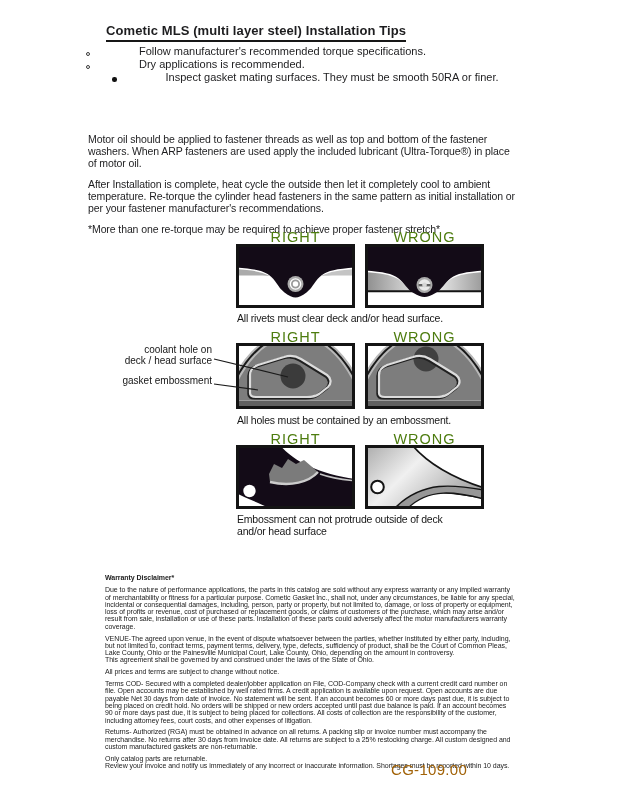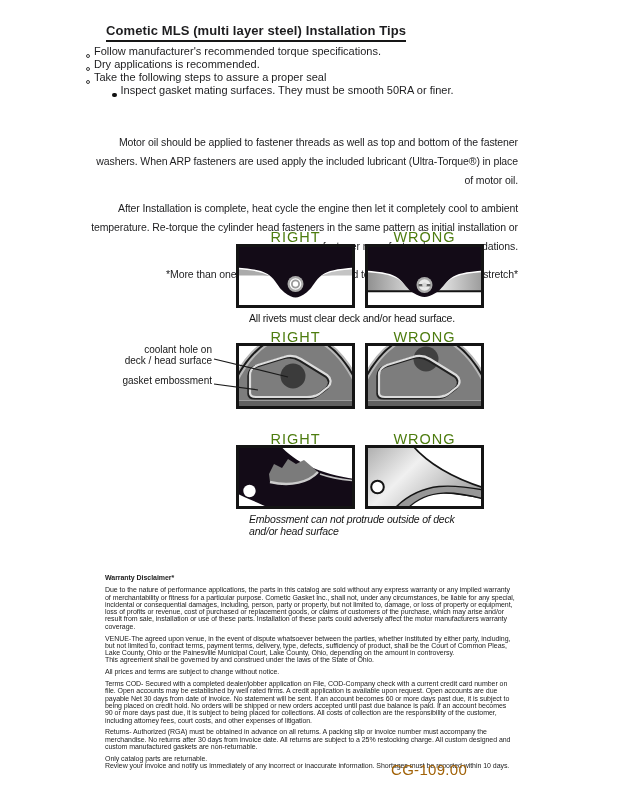--- a/index.html
+++ b/index.html
@@ -8,42 +8,42 @@
     position:relative; width:556px; height:800px; background:#ffffff;
     font-family:"Liberation Sans", sans-serif; color:#1d1d1f; overflow:hidden;
   }
   
   .title {
     position:absolute; left:106px; top:23px;
     font-size:13px; font-weight:bold; letter-spacing:0.1px;
     border-bottom:2px solid #171717; padding-bottom:2px; display:inline-block;
   }
   .bullets { position:absolute; left:86px; top:45px; width:470px; font-size:11px; }
-  .b-row { display:flex; align-items:flex-end; line-height:13px; }
+  .b-row { display:flex; align-items:center; line-height:13px;gap:45px; }
   .b-row.sub { margin-left:26px; }
   .marker-o {
     width:4px; height:4px; border:1px solid #3a3a3a; border-radius:50%;
     margin:4px 4px 0 0; flex:0 0 auto;
   }
   .marker-f {
     width:4.5px; height:4.5px; background:#111; border-radius:50%;
     margin:4px 4px 0 0; flex:0 0 auto;
   }
   .diesel-h { position:absolute; left:105px; top:116px; font-size:12.5px; font-weight:bold; }
   .paras { position:absolute; left:88px; top:133px; width:430px; font-size:10.5px;
-           line-height:19px; letter-spacing:-0.1px;text-align:right; }
+           line-height:12px; letter-spacing:-0.1px; }
   .paras p { margin-bottom:9px; }
   
   .diagrams { position:absolute; left:0; top:228px; width:618px; height:317px; }
   .dg-label {
     position:absolute; width:119px; text-align:center;
     font-size:14.5px; letter-spacing:1px; color:#4d7c0f;
   }
   .panel { position:absolute; width:119px; display:block; }
-  .caption { position:absolute; left:237px; font-size:10.5px; letter-spacing:-0.2px; color:#161616;margin-left:12px; }
+  .caption { position:absolute; left:237px; font-size:10.5px; letter-spacing:-0.2px; color:#161616; }
   .ann {
     position:absolute; left:80px; width:132px; text-align:right;
     font-size:10px; line-height:10.5px; color:#161616;
   }
   .lines-overlay { position:absolute; left:0; top:0; width:618px; height:317px; pointer-events:none; }
   
   .warranty { position:absolute; left:105px; top:574px; width:410px;
               font-size:7px; line-height:7.3px; color:#222; letter-spacing:-0.05px; }
   .warranty h3 { font-size:7px; font-weight:bold; margin-bottom:5px; }
   .warranty p { margin:0; }
@@ -59,34 +59,30 @@
 
   <div class="bullets">
     <div class="b-row">
       <span class="marker-o"></span>
       <span>Follow manufacturer's recommended torque specifications.</span>
     </div>
     <div class="b-row">
       <span class="marker-o"></span>
       <span>Dry applications is recommended.</span>
     </div>
-    <div class="b-row">
-      <span class="marker-o"></span>
-      <span>Take the following steps to assure a proper seal</span>
-    </div>
     <div class="b-row sub">
       <span class="marker-f"></span>
       <span>Inspect gasket mating surfaces.  They must be smooth 50RA or finer.</span>
     </div>
   </div>
 
 
   <div class="paras">
     <p>Motor oil should be applied to fastener threads as well as top and bottom of the fastener washers. When ARP fasteners are used apply the included lubricant (Ultra-Torque®) in place of motor oil.</p>
-    <p>After Installation is complete, heat cycle the engine then let it completely cool to ambient temperature. Re-torque the cylinder head fasteners in the same pattern as initial installation or per your fastener manufacturer's recommendations.</p>
+    <p>After Installation is complete, heat cycle the outside then let it completely cool to ambient temperature. Re-torque the cylinder head fasteners in the same pattern as initial installation or per your fastener manufacturer's recommendations.</p>
     <p>*More than one re-torque may be required to achieve proper fastener stretch*</p>
   </div>
 
   <div class="diagrams">
 
     <div class="dg-label" style="left:236px; top:1px;">RIGHT</div>
     <div class="dg-label" style="left:365px; top:1px;">WRONG</div>
 
     <svg class="panel" style="left:236px; top:16px;" width="119" height="64" viewBox="0 0 119 64">
       <rect width="119" height="64" fill="#ffffff"></rect>
@@ -160,20 +156,21 @@
       <path d="M-2,40 C7,21 17,8 33,-2" fill="none" stroke="#1a1a1a" stroke-width="2"></path>
       <path d="M121,40 C112,21 102,8 86,-2 L121,-2 Z" fill="#ffffff"></path>
       <path d="M121,40 C112,21 102,8 86,-2" fill="none" stroke="#b8b8b8" stroke-width="6"></path>
       <path d="M121,40 C112,21 102,8 86,-2" fill="none" stroke="#1a1a1a" stroke-width="2"></path>
       <circle cx="61" cy="16" r="12.5" fill="#404040"></circle>
       <path d="M14,50 L14,32 C14,27 17,24 22,22 L48,14 C54,12 60,13 65,16 L91,32 C95,35 96,40 92,44 L83,51 C80,53 76,54 71,54 L20,54 C16,54 14,53 14,50 Z" fill="none" stroke="#202020" stroke-width="3" transform="translate(-1.2,1.1)"></path>
       <path d="M14,50 L14,32 C14,27 17,24 22,22 L48,14 C54,12 60,13 65,16 L91,32 C95,35 96,40 92,44 L83,51 C80,53 76,54 71,54 L20,54 C16,54 14,53 14,50 Z" fill="none" stroke="#dcdcdc" stroke-width="2.2"></path>
       <rect x="1.5" y="1.5" width="116" height="63" fill="none" stroke="#141414" stroke-width="3"></rect>
     </svg>
 
+    <div class="caption" style="top:186px;">All holes must be contained by an embossment.</div>
 
     <div class="dg-label" style="left:236px; top:203px;">RIGHT</div>
     <div class="dg-label" style="left:365px; top:203px;">WRONG</div>
 
     <svg class="panel" style="left:236px; top:217px;" width="119" height="64" viewBox="0 0 119 64">
       <rect width="119" height="64" fill="#ffffff"></rect>
       <path d="M0,0 H44 C58,17 84,29 119,34 V64 H36 C20,57 8,52 0,48 Z" fill="#130b17"></path>
       <path d="M33,29 L38,19 L46,23 L52,14 L60,19 L68,15 L75,21 L82,27 C73,37 55,42 34,37 Z" fill="#7b7b7b"></path>
       <path d="M34,37 C55,42 73,37 82,27" fill="none" stroke="#cccccc" stroke-width="2.4"></path>
       <path d="M84,29 C95,33 106,34.5 116,35.5" fill="none" stroke="#c4c4c4" stroke-width="1.6"></path>
@@ -189,21 +186,21 @@
           <stop offset="1" stop-color="#a4a4a4"></stop>
         </linearGradient>
       </defs>
       <rect width="119" height="64" fill="#ffffff"></rect>
       <path d="M0,0 H47 C65,21 91,34 119,43 L119,53 C86,47 56,40 31,64 L0,64 Z" fill="url(#r3g)" stroke="#141414" stroke-width="1.8"></path>
       <path d="M119,45 C88,39.5 59,36 32,61 L42,64 C64,42 91,47 119,54 Z" fill="#979797" stroke="#141414" stroke-width="1.4"></path>
       <circle cx="12.5" cy="42" r="6.3" fill="#ffffff" stroke="#141414" stroke-width="2"></circle>
       <rect x="1.5" y="1.5" width="116" height="61" fill="none" stroke="#141414" stroke-width="3"></rect>
     </svg>
 
-    <div class="caption" style="top:285px; width:235px;font-style:italic;">Embossment can not protrude outside of deck and/or head surface</div>
+    <div class="caption" style="top:285px; width:235px;">Embossment can not protrude outside of deck and/or head surface</div>
 
     <svg class="lines-overlay" viewBox="0 0 618 317" width="618" height="317">
       <line x1="214" y1="131" x2="288" y2="149" stroke="#1a1a1a" stroke-width="1.2"></line>
       <line x1="214" y1="156" x2="258" y2="162" stroke="#1a1a1a" stroke-width="1.2"></line>
     </svg>
   </div>
 
   <div class="warranty">
     <h3>Warranty Disclaimer*</h3>
     <p>Due to the nature of performance applications, the parts in this catalog are sold without any express warranty or any implied warranty of merchantability or fitness for a particular purpose.  Cometic Gasket Inc., shall not, under any circumstances, be liable for any special, incidental or consequential damages, including, person, party or property, but not limited to, damage, or loss of property or equipment, loss of profits or revenue, cost of purchased or replacement goods, or claims of customers of the purchase, which may arise and/or result from sale, installation or use of these parts.  Installation of these parts could adversely affect the motor manufacturers warranty coverage.</p>

